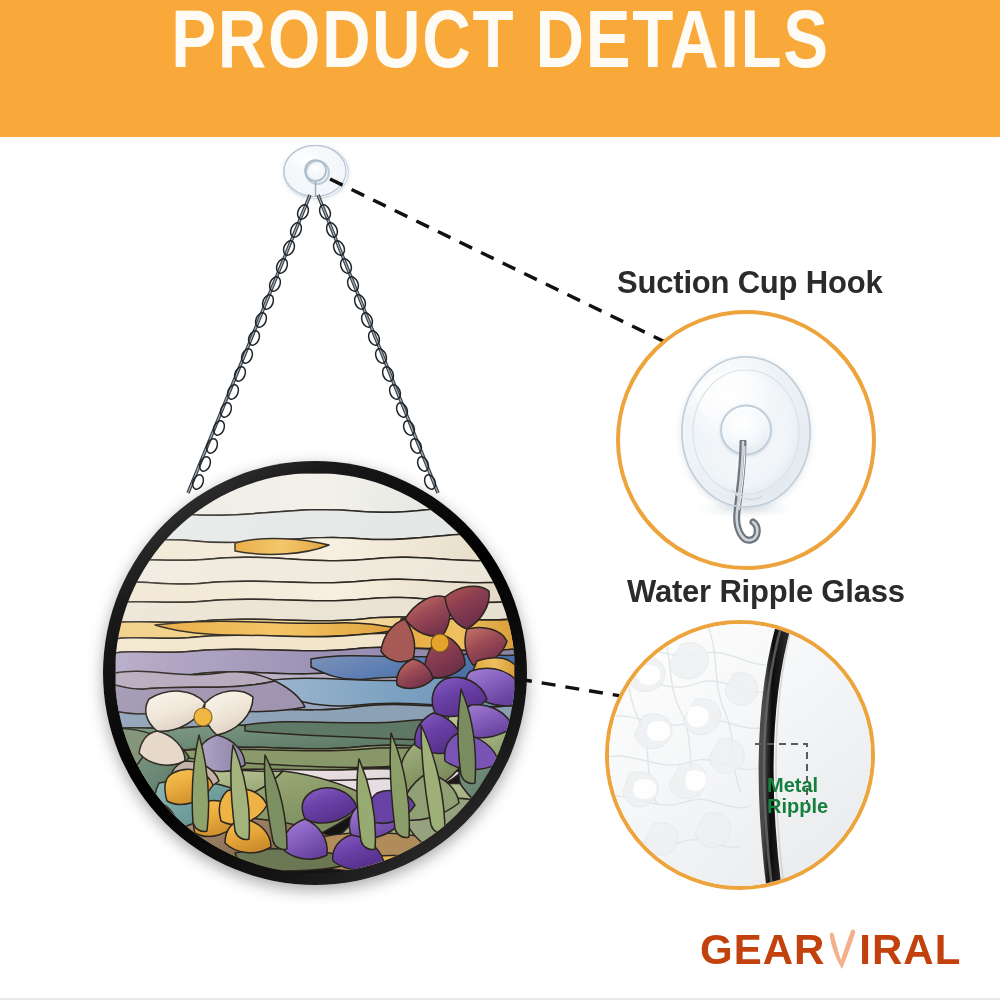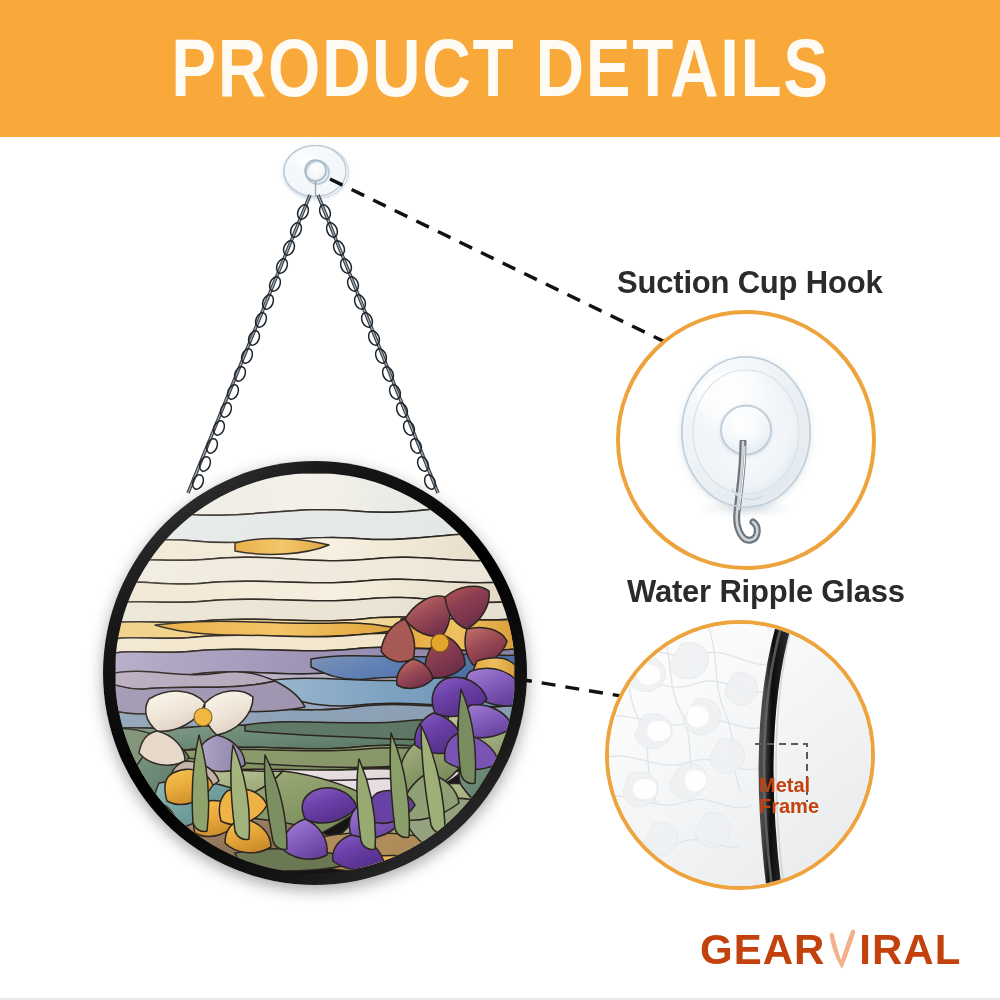--- a/index.html
+++ b/index.html
@@ -9,21 +9,21 @@
     font-family:"Liberation Sans",sans-serif;
     overflow:hidden;
   }
   #page{position:relative;width:1000px;height:1000px;background:#fff;
         border-bottom:2px solid #e8e8e8;box-sizing:border-box;overflow:hidden;}
 
   
   #header-banner{
     position:absolute;left:0;top:0;width:1000px;height:137px;
     background:#f9a93a;
-    display:flex;align-items:center;justify-content:center;
+    display:flex;align-items:flex-start;justify-content:center;
   }
   #header-title{
     color:#fdfbf4;
     font-family:"Liberation Sans Narrow","Liberation Sans",sans-serif;
     font-size:82px;font-weight:700;
     letter-spacing:2px;
     transform:scaleX(0.82);
     transform-origin:center;
     white-space:nowrap;
     line-height:1;
@@ -85,23 +85,23 @@
   }
   .cup-shadow{
     position:absolute;left:50%;top:74%;width:100px;height:18px;
     transform:translateX(-50%);border-radius:50%;
     background:radial-gradient(ellipse at center,rgba(150,166,180,.22),rgba(150,166,180,0) 72%);
   }
 
   
   #ripple-inner{position:absolute;left:0;top:0;width:100%;height:100%;}
   .metal-frame-label{
-    position:absolute;left:150px;top:151px;
+    position:absolute;left:158px;top:151px;
     font-family:"Liberation Sans",sans-serif;
-    font-weight:700;font-size:20px;line-height:1.05;color:#c2410c;
+    font-weight:700;font-size:20px;line-height:1.05;color:#15803d;
   }
 
   
   #suction-top{
     position:absolute;left:283px;top:8px;width:64px;height:56px;
   }
   .top-cup-disc{
     position:absolute;left:0;top:0;width:64px;height:52px;border-radius:50%;
     background:
       radial-gradient(ellipse 50% 40% at 35% 25%,rgba(255,255,255,.98),rgba(245,249,252,.6) 60%,rgba(235,242,248,.15) 100%),
@@ -490,21 +490,21 @@
         </g>
 
         <path d="M178 -10 C156 60 150 150 166 272" fill="none" stroke="url(#frameG)" stroke-width="15" stroke-linecap="round"></path>
         <path d="M176 -10 C154 58 148 148 164 272" fill="none" stroke="#6d6d6d" stroke-width="2.6" opacity="0.75"></path>
         <path d="M186 -10 C166 60 160 150 176 272" fill="none" stroke="#b9b9b9" stroke-width="1.6" opacity="0.5"></path>
 
         <path d="M146 12 H198 V70" fill="none" stroke="#5a5a5a" stroke-width="2" stroke-dasharray="7 5" transform="translate(0 108)"></path>
       </svg>
       <div class="metal-frame-label">
         <div>Metal</div>
-        <div>Frame</div>
+        <div>Ripple</div>
       </div>
     </div>
 
   </div>
 
   <div id="logo">
     <span>GEAR</span>
     <span class="logo-v">
       <svg viewBox="0 0 34 46" width="34" height="46">
         <path d="M5 10 C7 22 12 34 17 42 C22 30 27 16 30 6 C31 3 28 1 26 4 C22 14 19 24 16 33 C13 25 11 16 9 8 C8 4 4 5 5 10 Z" fill="#f4b08a"></path>

